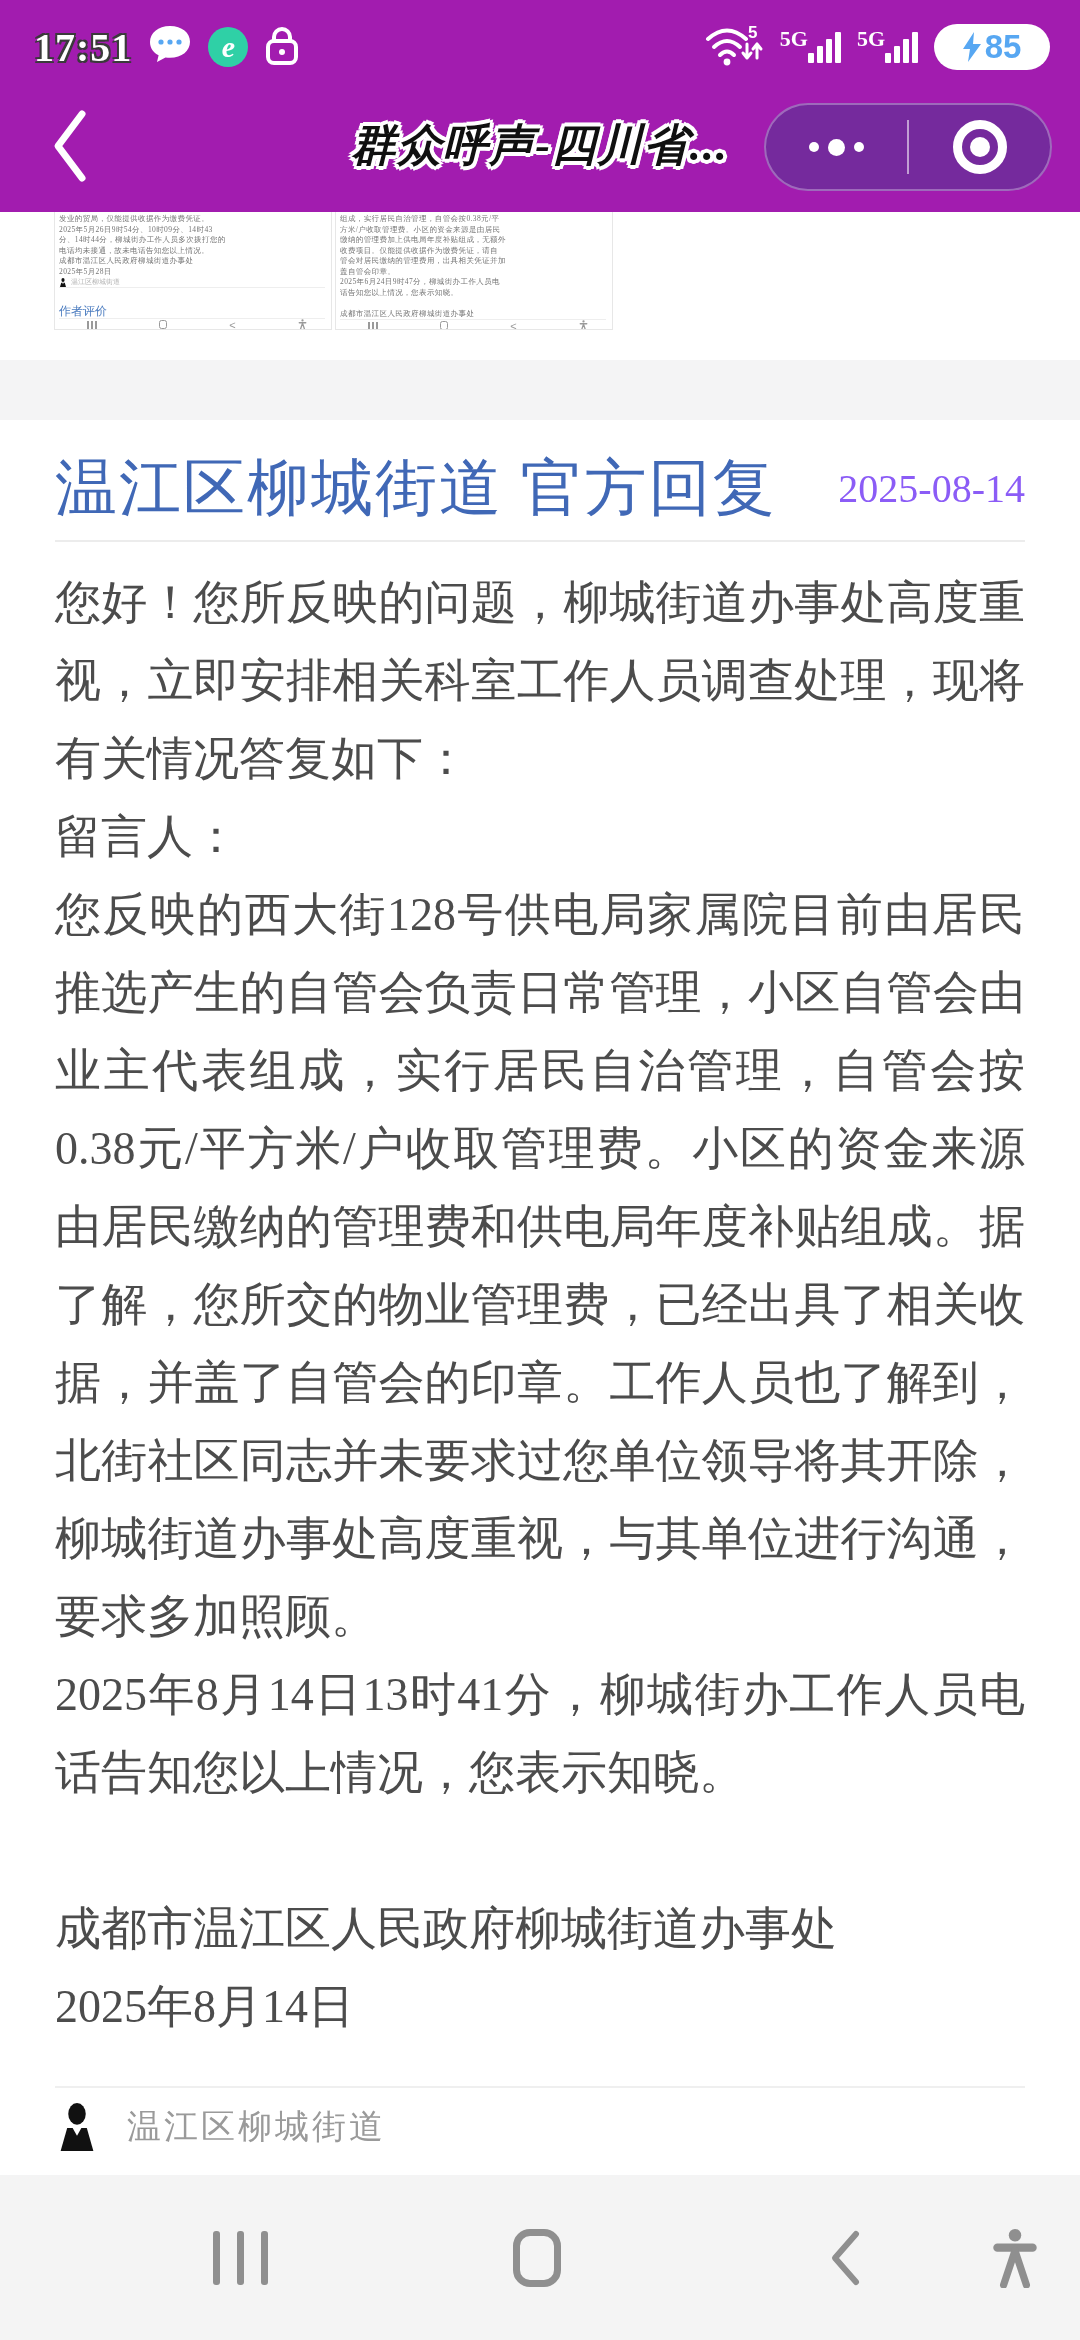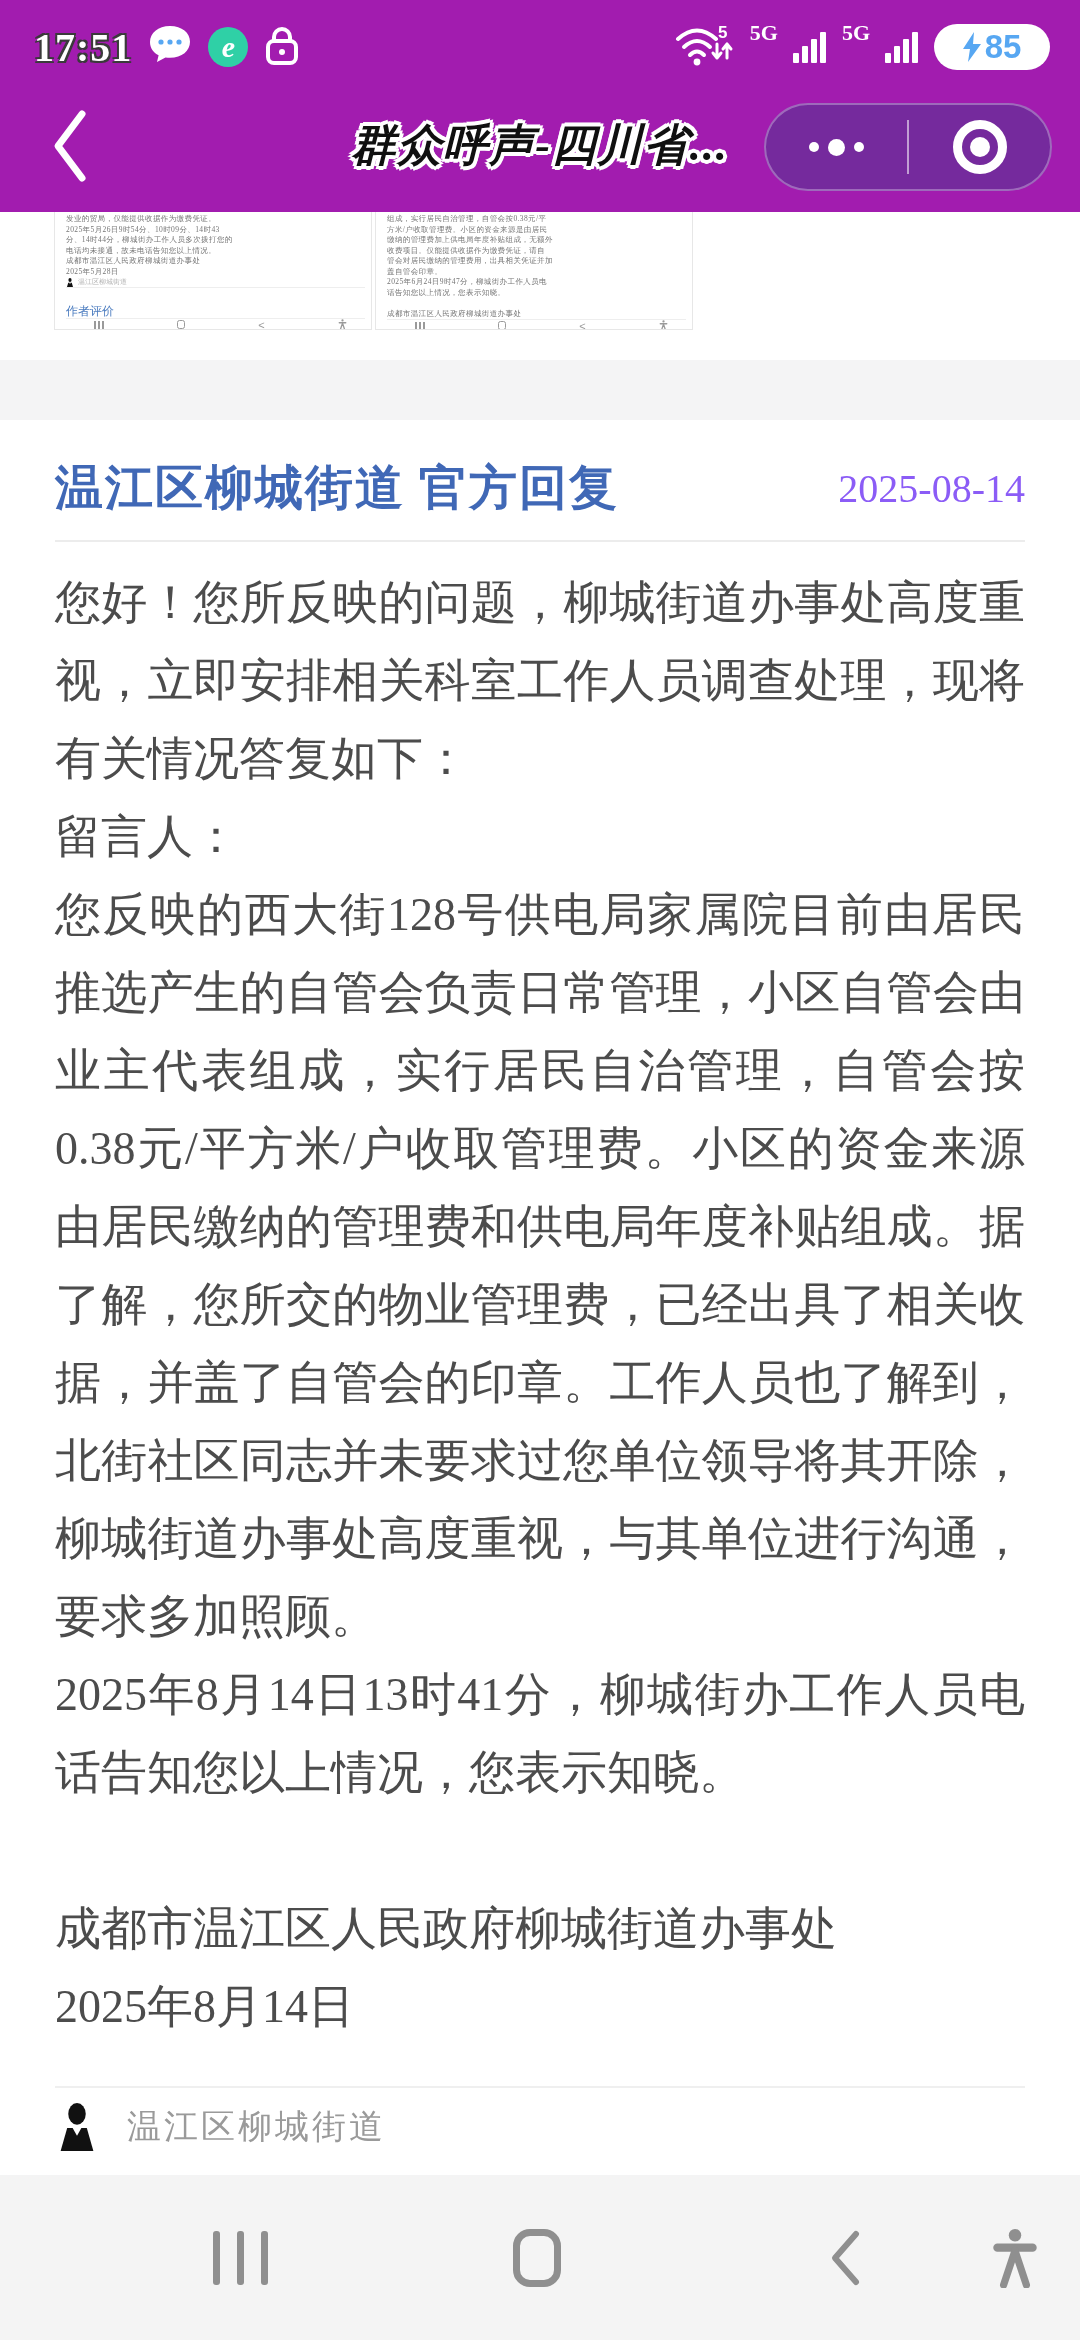--- a/index.html
+++ b/index.html
@@ -8,21 +8,21 @@
     font-family:"Liberation Serif","DejaVu Serif",serif;
   }
   
   .app-header{height:212px;background:#a21caf;position:relative;}
   .status-bar{height:78px;display:flex;align-items:center;justify-content:space-between;padding:16px 30px 0 34px;box-sizing:border-box;}
   .sb-left,.sb-right{display:flex;align-items:center;gap:16px;}
   .sb-time{color:#fff;font-size:40px;font-weight:bold;letter-spacing:1px;
     text-shadow:-2px -2px 0 #3a3a3a,2px -2px 0 #3a3a3a,-2px 2px 0 #3a3a3a,2px 2px 0 #3a3a3a;}
   .e-icon{width:40px;height:40px;border-radius:50%;background:#2fd0a6;color:#fff;
     display:flex;align-items:center;justify-content:center;font-size:30px;font-weight:bold;font-style:italic;}
-  .net-group{display:flex;align-items:center;gap:15px;color:#fff;}
+  .net-group{display:flex;align-items:flex-end;gap:0;color:#fff;}
   .net-label{font-size:22px;font-weight:bold;line-height:20px;transform:translateY(-14px);}
   .bars{display:flex;align-items:flex-end;gap:3px;}
   .bars span{width:6px;background:#fff;border-radius:1px;display:block;}
   .battery-pill{min-width:96px;height:46px;background:#fff;border-radius:24px;display:flex;align-items:center;justify-content:center;gap:4px;padding:0 10px;}
   .battery-pill .pct{color:#57a7f2;font-size:33px;font-weight:bold;font-family:"Liberation Sans",sans-serif;}
   
   .title-bar{height:134px;position:relative;display:flex;align-items:center;}
   .back-btn{position:absolute;left:40px;top:28px;width:60px;height:80px;display:flex;align-items:center;justify-content:center;}
   .app-title{position:absolute;left:0;right:0;text-align:center;color:#101010;font-size:44px;font-weight:bold;letter-spacing:2px;
     text-shadow:-3px -3px 0 #fff,3px -3px 0 #fff,-3px 3px 0 #fff,3px 3px 0 #fff,0 4px 0 #fff,0 -4px 0 #fff,4px 0 0 #fff,-4px 0 0 #fff;font-style:italic;}
@@ -31,37 +31,37 @@
     display:flex;align-items:center;}
   .cap-more{flex:1;display:flex;align-items:center;justify-content:center;gap:9px;height:100%;}
   .cap-more i{display:block;border-radius:50%;background:#fff;width:10px;height:10px;}
   .cap-more i.mid{width:17px;height:17px;}
   .cap-div{width:2px;height:54px;background:rgba(255,255,255,.55);}
   .cap-close{flex:1;display:flex;align-items:center;justify-content:center;height:100%;}
   .target{width:54px;height:54px;border:9px solid #fff;border-radius:50%;display:flex;align-items:center;justify-content:center;box-sizing:border-box;}
   .target i{width:20px;height:20px;border-radius:50%;background:#fff;display:block;}
   
   .attachments{height:148px;background:#fff;display:flex;gap:3px;padding-left:54px;box-sizing:border-box;}
-  .thumb{width:318px;height:118px;background:#fff;border:1px solid #e7e7e7;border-top:none;box-sizing:border-box;
-    overflow:hidden;display:flex;flex-direction:column;padding:2px 6px 0 11px;}
+  .thumb{width:278px;height:118px;background:#fff;border:1px solid #e7e7e7;border-top:none;box-sizing:border-box;
+    overflow:hidden;display:flex;flex-direction:column;padding:2px 6px 0 4px;}
   .thumb-text{color:#757575;font-size:7.5px;letter-spacing:.4px;}
   .thumb-text .ln{min-height:10.5px;line-height:10.5px;white-space:nowrap;overflow:hidden;}
   .t-author{display:flex;align-items:center;gap:4px;height:15px;border-bottom:1px solid #eee;color:#b5b5b5;font-size:7px;}
   .t-link{height:14px;line-height:15px;color:#4a7bbf;font-size:12px;margin-top:16px;}
   .mini-nav{margin-top:auto;height:14px;border-top:1px solid #eee;display:flex;align-items:center;justify-content:space-between;padding:0 18px 0 28px;color:#9a9a9a;}
   .mini-recents{display:flex;gap:2.5px;}
   .mini-recents i{width:1.5px;height:8px;background:#9a9a9a;display:block;}
   .mini-home{width:8px;height:9px;border:1.3px solid #9a9a9a;border-radius:2.5px;box-sizing:border-box;}
   .mini-back{font-size:11px;line-height:10px;font-family:"Liberation Sans",sans-serif;}
   
   .section-band{height:60px;background:#f4f4f5;}
   
   .reply-card{padding:0 55px;}
   .reply-head{padding-top:36px;height:64px;display:flex;align-items:center;justify-content:space-between;}
-  .reply-title{color:#4068b6;font-size:48px;font-weight:bold;letter-spacing:2px;}
+  .reply-title{color:#4068b6;font-size:62px;font-weight:normal;letter-spacing:2px;}
   .reply-date{color:#8b5cf6;font-size:40px;}
   .divider{border-top:2px solid #ececec;margin-top:20px;}
   .reply-body{margin-top:22px;color:#4c4c4c;font-size:46px;line-height:78px;text-align:justify;}
   .reply-body .ln{min-height:78px;}
   .footer-divider{margin-top:40px;border-top:2px solid #efefef;}
   .author-row{margin-top:14px;height:50px;display:flex;align-items:center;gap:28px;}
   .author-name{color:#9a9a9a;font-size:34px;letter-spacing:3px;}
   
   .nav-bar{position:absolute;left:0;right:0;bottom:0;height:165px;background:#f4f4f4;
     display:flex;align-items:center;}

